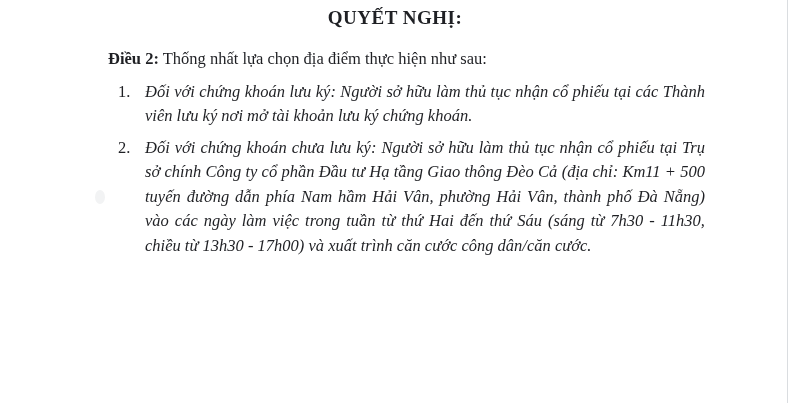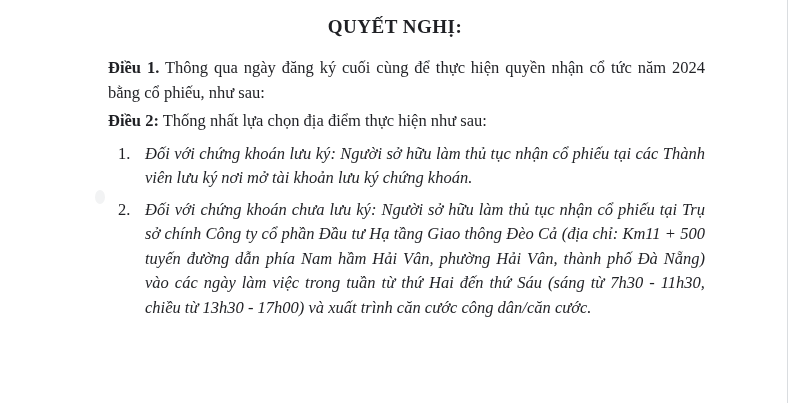--- a/index.html
+++ b/index.html
@@ -9,21 +9,21 @@
   }
   .page {
     position: relative;
     width: 790px;
     height: 403px;
     background: #ffffff;
     overflow: hidden;
     font-family: "Liberation Serif", "DejaVu Serif", serif;
     color: #1f2024;
     box-sizing: border-box;
-    padding: 14px 85px 0 108px;
+    padding: 5px 85px 0 108px;
     font-size: 16.5px;
     line-height: 24.5px;
   }
   .doc-title {
     text-align: center;
     font-weight: bold;
     font-size: 19px;
     line-height: 26px;
     letter-spacing: 0.5px;
     margin: 0 0 16px 0;
@@ -79,21 +79,20 @@
     border-radius: 50%;
   }
 </style>
 </head>
 <body>
 
 <div class="page">
 
   <h1 class="doc-title">QUYẾT NGHỊ:</h1>
 
-  <p class="para"><b>Điều 1.</b><span> Thông qua ngày đăng ký cuối cùng để thực hiện quyền nhận cổ tức năm 2024 bằng cổ phiếu, như sau:</span></p>
 
 
   <p class="para article-2"><b>Điều 2:</b><span> Thống nhất lựa chọn địa điểm thực hiện như sau:</span></p>
 
   <div class="num-list">
 
     <div class="list-item">
       <span class="num">1.</span>
       <div class="item-text">Đối với chứng khoán lưu ký: Người sở hữu làm thủ tục nhận cổ phiếu tại các Thành viên lưu ký nơi mở tài khoản lưu ký chứng khoán.</div>
     </div>

